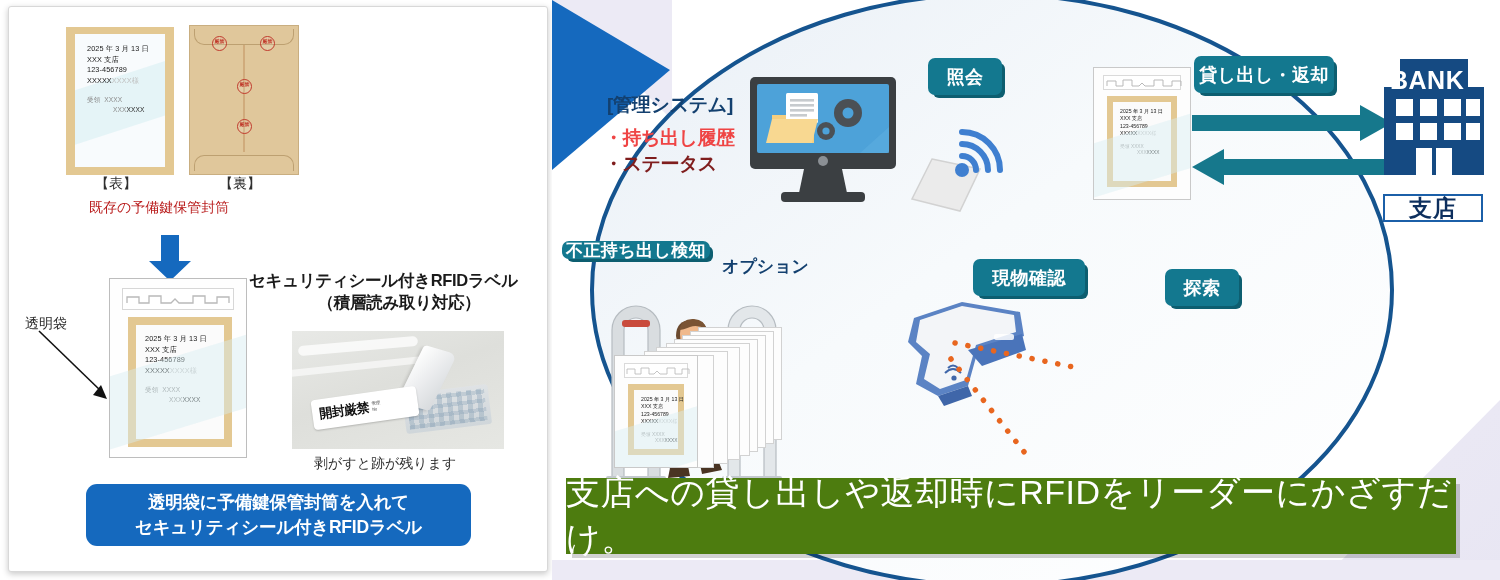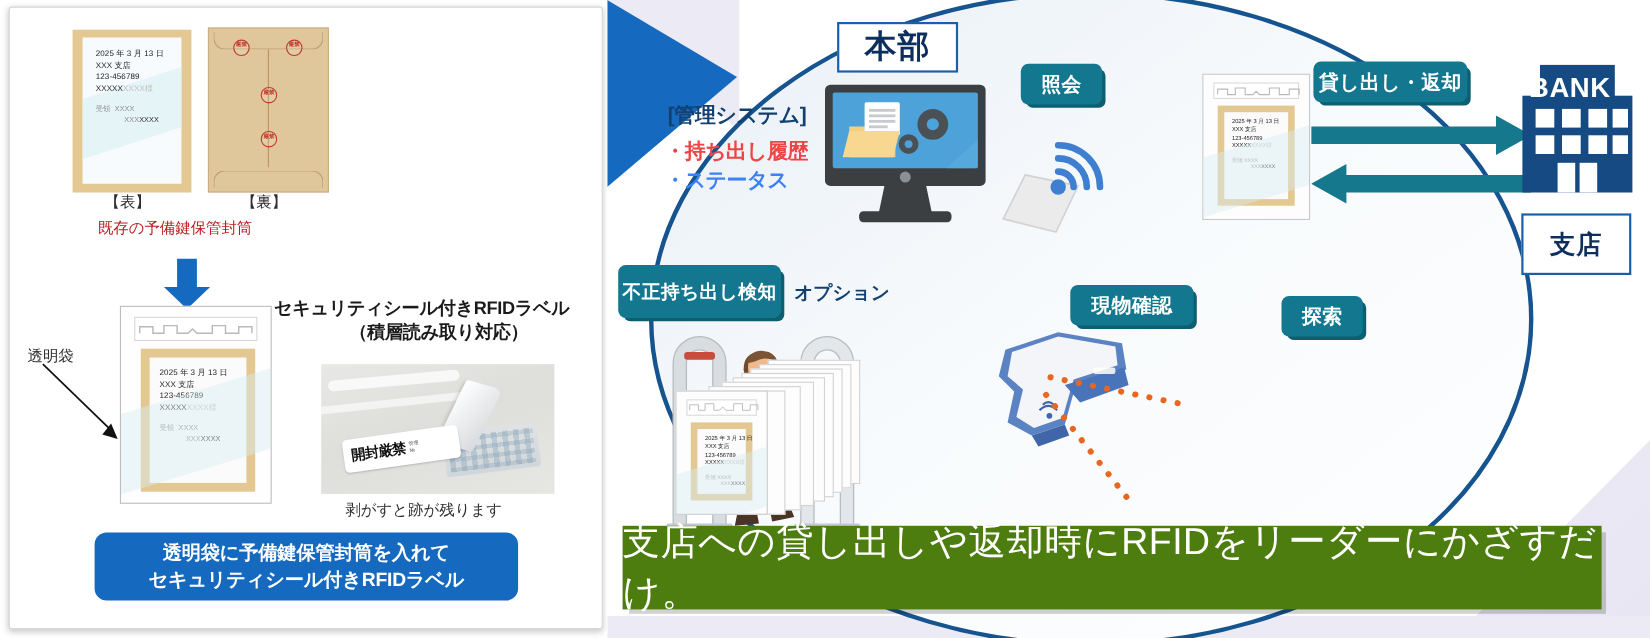--- a/index.html
+++ b/index.html
@@ -137,44 +137,44 @@
   }
   #right-panel .bg-svg { position:absolute; inset:0; }
 
   .hq-box {
     position:absolute; left: 209px; top: 20px; width: 110px; height: 46px;
     border: 2.5px solid #1b5fa8; background:#fff;
     display:flex; align-items:center; justify-content:center;
     font-size: 29px; font-weight:700; color:#0d2f5e; letter-spacing: 1px;
   }
   .branch-box {
-    position:absolute; left: 831px; top: 194px; width: 100px; height: 56px;
+    position:absolute; left: 831px; top: 194px; width: 100px; height: 28px;
     border: 2.2px solid #1b5fa8; background:#fff;
     display:flex; align-items:center; justify-content:center;
     font-size: 23px; font-weight:700; color:#0d2f5e; letter-spacing: 1px;
   }
 
   .badge {
     position:absolute; background: #13788f; color:#fff;
     border-radius: 7px; font-weight:700; display:flex; align-items:center; justify-content:center;
     box-shadow: 4px 4px 0 -1px #0d5e70;
     white-space: nowrap; letter-spacing:.4px;text-align:right;
   }
   .badge.b-shokai  { left: 376px; top: 58px;  width: 74px; height: 37px; font-size: 18px; }
   .badge.b-kashi   { left: 642px; top: 56px;  width: 140px; height: 37px; font-size: 18px; }
   .badge.b-genbutsu{ left: 421px; top: 259px; width: 112px; height: 37px; font-size: 18px; }
   .badge.b-tansaku { left: 613px; top: 269px; width: 74px;  height: 37px; font-size: 18px; }
-  .badge.b-fusei   { left: 10px;  top: 241px; width: 148px; height: 48px; font-size: 17px; }
+  .badge.b-fusei   { left: 10px;  top: 241px; width: 148px; height: 18px; font-size: 17px; }
 
   .sys-title {
     position:absolute; left: 55px; top: 92px; font-size: 19px; font-weight:700; color:#13406f;
     letter-spacing:-.3px;
   }
   .sys-l1 { position:absolute; left: 52px; top: 125px; font-size: 19px; font-weight:700; color:#ef4444; letter-spacing:-.5px;}
-  .sys-l2 { position:absolute; left: 52px; top: 151px; font-size: 19px; font-weight:700; color:#3b82f6; letter-spacing:-.5px;}
+  .sys-l2 { position:absolute; left: 52px; top: 151px; font-size: 19px; font-weight:700; color:#7f1d1d; letter-spacing:-.5px;}
   .opt-label { position:absolute; left: 170px; top: 255px; font-size: 17px; font-weight:700; color:#13406f; }
 
   .bank-name {
     position:absolute; left: 838px; top: 66px; font-size: 25px; font-weight:700; color:#fff;
     z-index: 3; letter-spacing:.5px;
   }
 
   .env-mini {
     position:absolute; background:#fdfdfd; border:1px solid #c9c9c9; overflow:hidden;
   }
@@ -316,21 +316,20 @@
       </defs>
       <rect x="0" y="0" width="948" height="580" fill="#ffffff"></rect>
       <path d="M0,0 L120,0 L120,120 Z" fill="#eceaf5"></path>
       <path d="M0,0 L0,170 L118,70 Z" fill="#1569be"></path>
       <path d="M948,580 L948,400 L770,580 Z" fill="url(#glav)"></path>
       <rect x="0" y="560" width="948" height="20" fill="#eceaf5"></rect>
       <ellipse cx="440" cy="290" rx="400" ry="296" fill="url(#gcirc)"></ellipse>
       <ellipse cx="440" cy="290" rx="400" ry="296" fill="none" stroke="#15548f" stroke-width="4"></ellipse>
     </svg>
 
-    <div class="hq-box">本部</div>
 
     <svg style="position:absolute;left:196px;top:75px;width:150px;height:145px" viewBox="0 0 150 145">
       <rect x="2" y="2" width="146" height="92" rx="5" fill="#3b3f42"></rect>
       <rect x="9" y="9" width="132" height="69" rx="2" fill="#4da2d9"></rect>
       <path d="M112,78 L141,52 L141,78 Z" fill="#5fb0e2" opacity=".5"></path>
       <circle cx="75" cy="86" r="5" fill="#8b9095"></circle>
       <path d="M56,94 L94,94 L99,118 L51,118 Z" fill="#3b3f42"></path>
       <rect x="33" y="117" width="84" height="10" rx="4" fill="#3b3f42"></rect>
       <path d="M24,40 L24,68 L66,68 L66,36 L45,36 L41,40 Z" fill="#f5ce7e"></path>
       <rect x="38" y="18" width="32" height="30" rx="1.5" fill="#ffffff"></rect>

